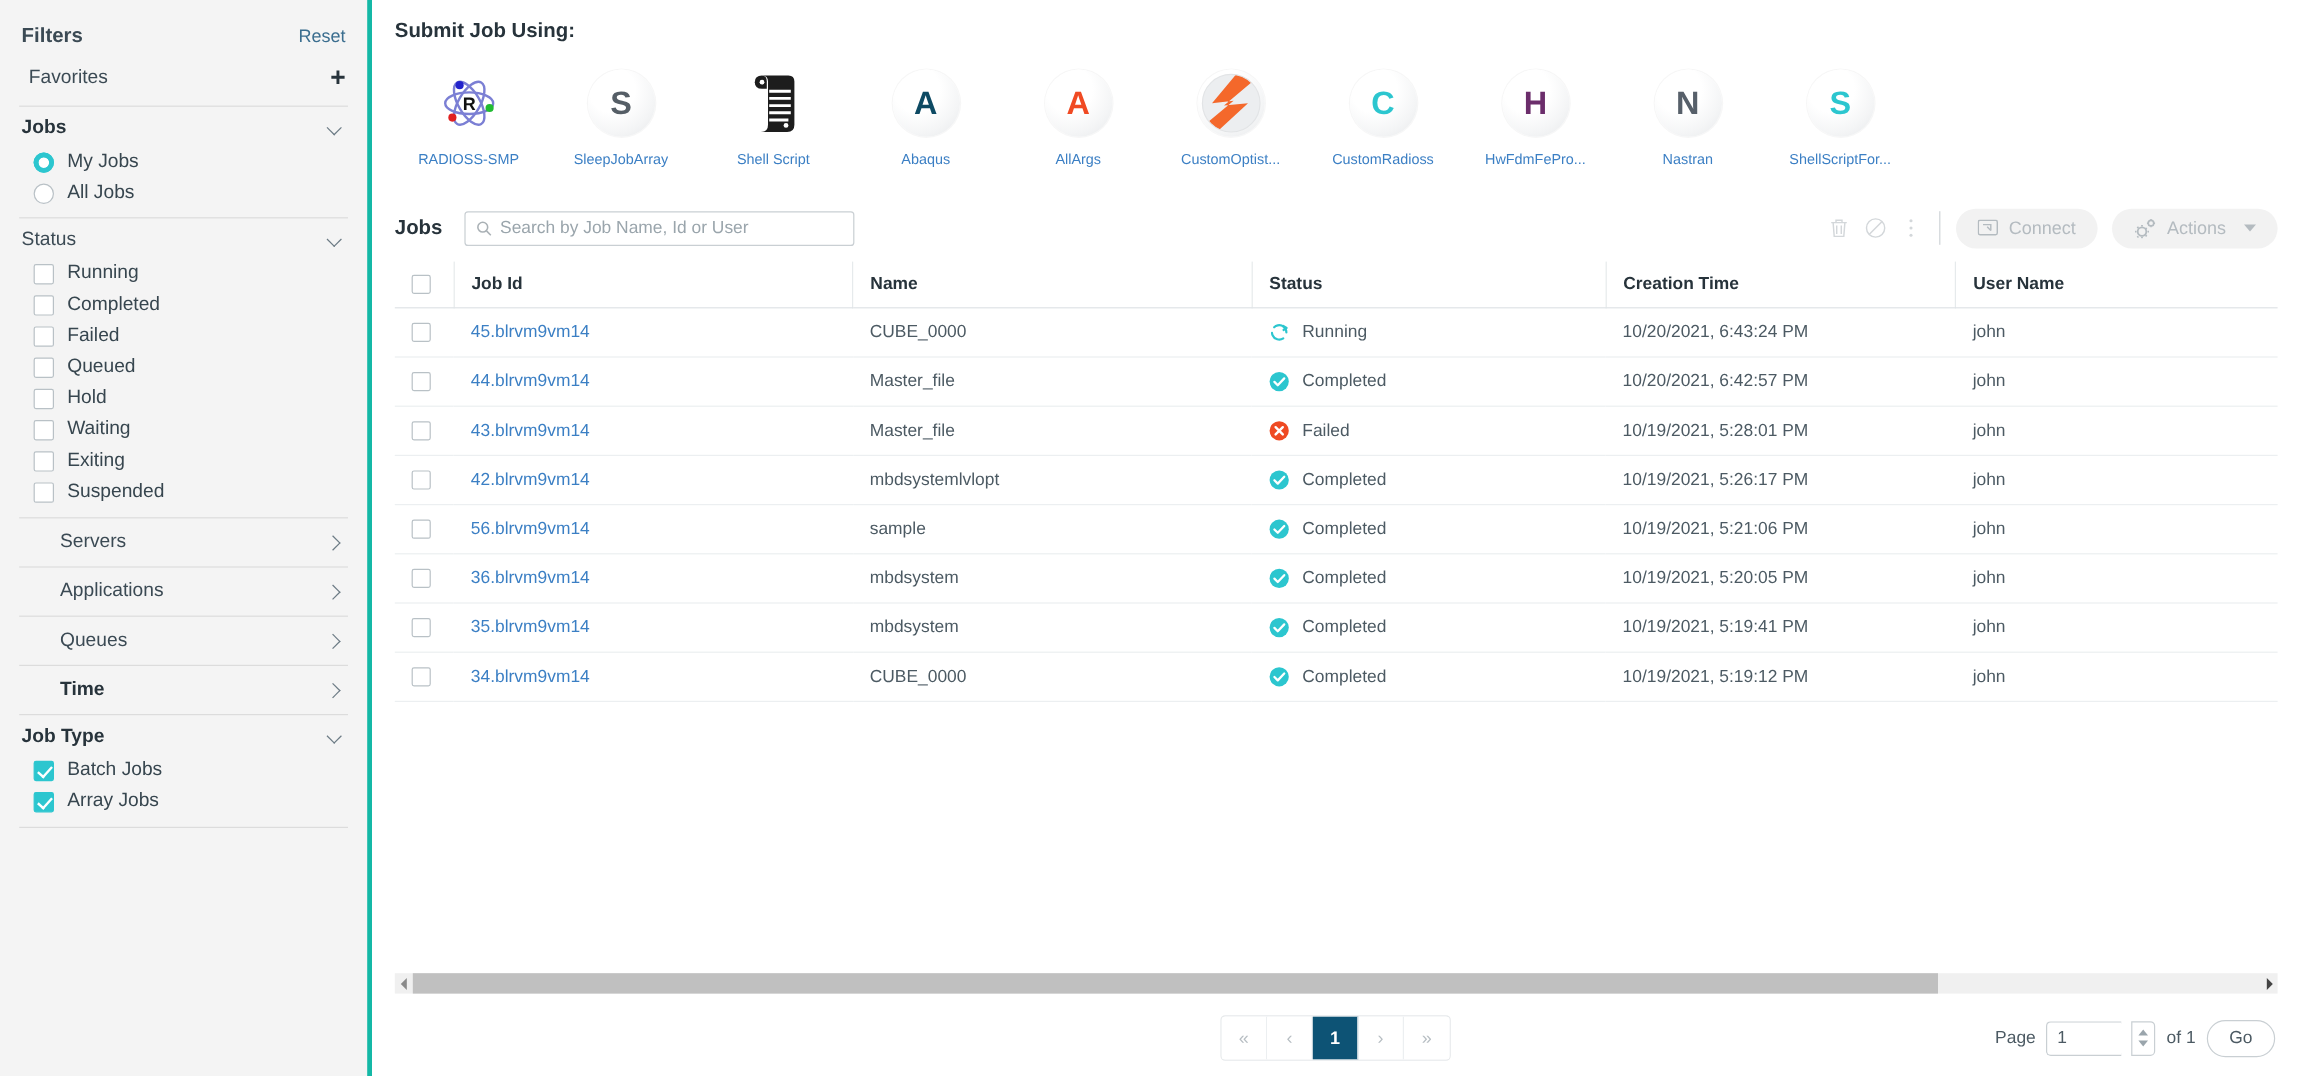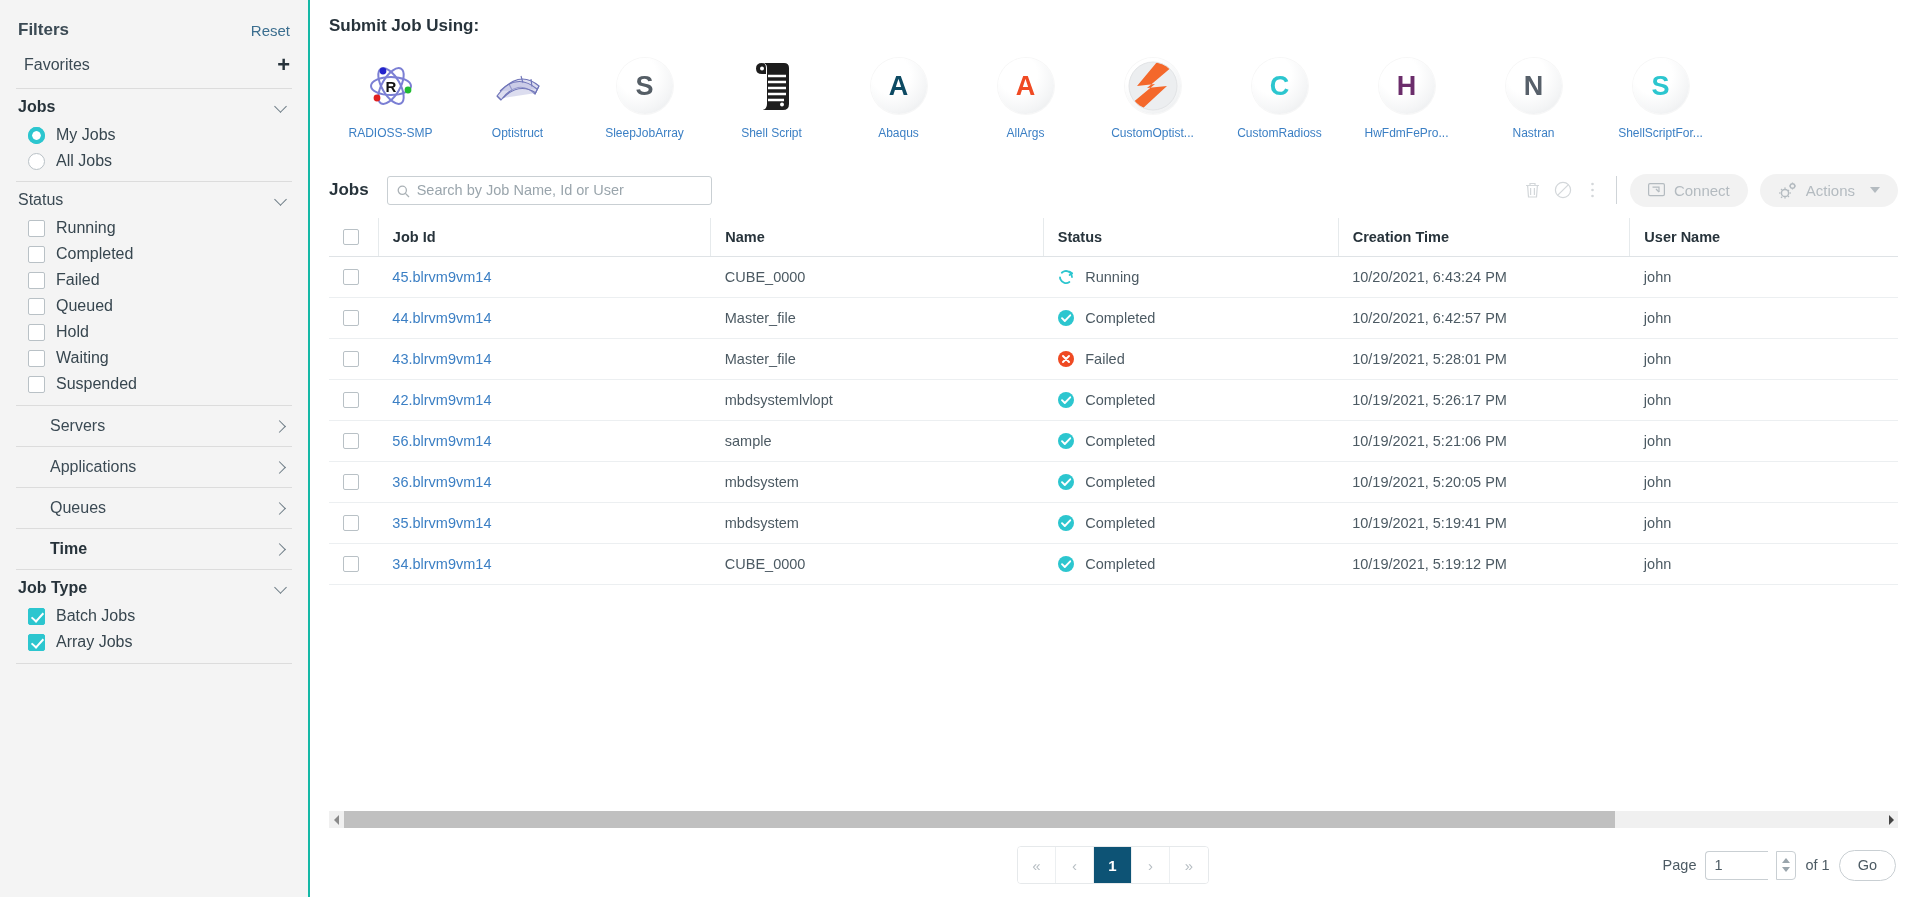--- a/index.html
+++ b/index.html
@@ -8,21 +8,21 @@
     font-family: "Liberation Sans", sans-serif;
     background: #ffffff;
     overflow: hidden;
   }
   .app { display: flex; width: 1916px; height: 897px; }
 
   
   .sidebar {
     width: 310px; height: 897px; flex: 0 0 310px;
     background: #f4f4f4;
-    border-right: 2px solid #14b8a6;
+    border-right: 4px solid #14b8a6;
     padding: 0 14px;
     position: relative;
   }
   .sb-top {
     display: flex; align-items: center; justify-content: space-between;
     padding: 20px 4px 8px 4px;
   }
   .sb-title { font-size: 17px; font-weight: bold; color: #3b4a54; }
   .sb-reset { font-size: 15px; color: #3b6e8f; cursor: pointer; }
   .sb-fav {
@@ -274,20 +274,24 @@
     <div class="opt-row">
         <span class="cbx"></span>
         <span class="opt-label">Hold</span>
       </div>
     <div class="opt-row">
         <span class="cbx"></span>
         <span class="opt-label">Waiting</span>
       </div>
     <div class="opt-row">
         <span class="cbx"></span>
+        <span class="opt-label">Exiting</span>
+      </div>
+    <div class="opt-row">
+        <span class="cbx"></span>
         <span class="opt-label">Suspended</span>
       </div>
 
     <div class="sb-sep" style="margin-top:8px"></div>
     <div class="sb-collapsed-row">
       <span class="sb-sec-title">Servers</span>
       <span class="chev right"></span>
     </div>
     <div class="sb-sep"></div>
     <div class="sb-collapsed-row">
@@ -337,32 +341,20 @@
             </g>
             <circle cx="19" cy="12" r="3.4" fill="#2323cc"></circle>
             <circle cx="44" cy="31" r="3.4" fill="#22bb33"></circle>
             <circle cx="13" cy="39" r="3.4" fill="#e02020"></circle>
             <text x="27" y="33" font-size="15" font-weight="bold" text-anchor="middle" fill="#111" font-family="Liberation Sans, sans-serif">R</text>
           </svg>
         </span>
         <span class="app-label">RADIOSS-SMP</span>
       </div>
 
-      <div class="app-item">
-        <span class="app-badge plain">
-          <svg width="54" height="44" viewBox="0 0 54 44">
-            <g stroke="#6f74b8" stroke-width="1.1" fill="#b9bce0" fill-opacity="0.5">
-              <path d="M6 32 Q27 4 48 22 L44 30 Q27 14 10 36 Z"></path>
-              <path d="M6 32 L10 36 M18 20 L21 26 M30 12 L32 19 M40 15 L41 23 M48 22 L44 30"></path>
-              <path d="M9 27 Q27 9 46 25 M12 34 Q28 18 45 29"></path>
-            </g>
-          </svg>
-        </span>
-        <span class="app-label">Optistruct</span>
-      </div>
 
       <div class="app-item">
         <span class="app-badge">
             <span style="color:#555e66">S</span>
           </span>
         <span class="app-label">SleepJobArray</span>
       </div>
 
       <div class="app-item">
         <span class="app-badge plain">

